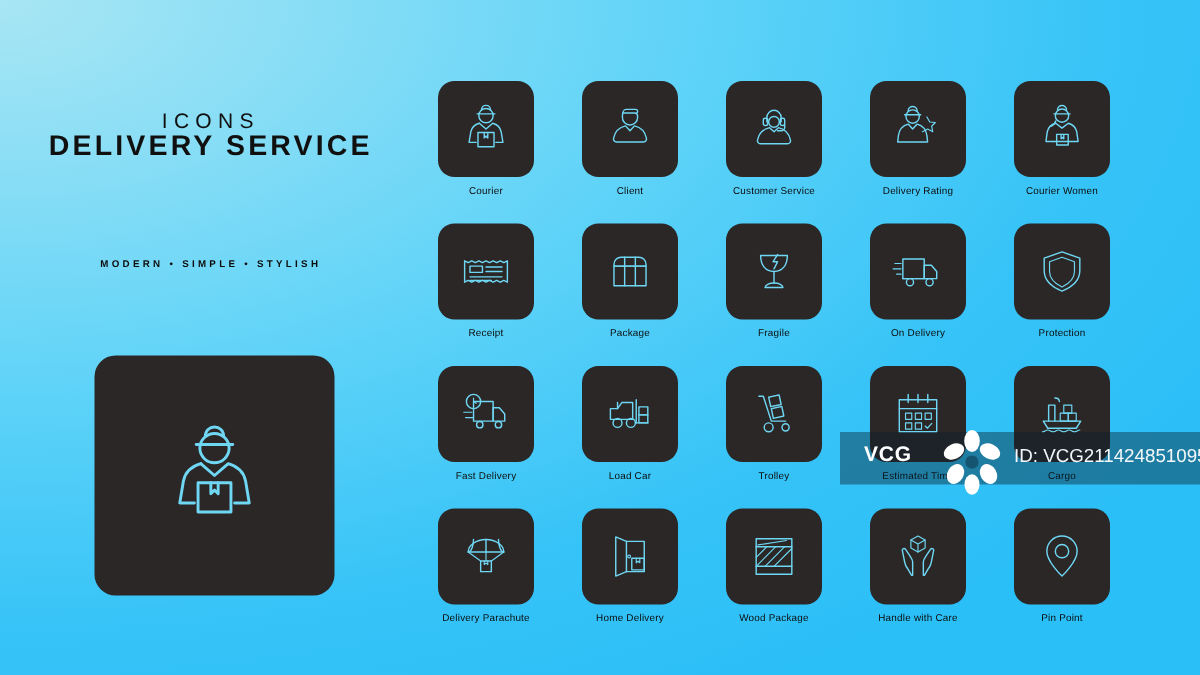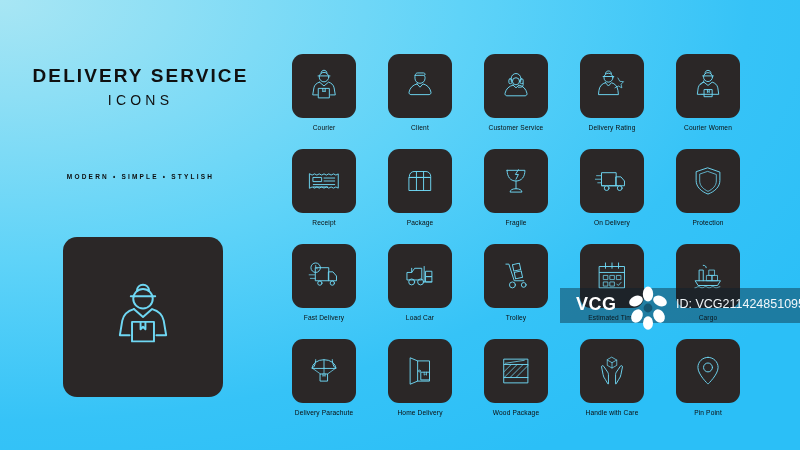--- a/index.html
+++ b/index.html
@@ -53,39 +53,39 @@
   .ico{fill:none;stroke:#6FD7F3;stroke-width:1.6;stroke-linecap:round;stroke-linejoin:round;}
   .ico-thin{fill:none;stroke:#6FD7F3;stroke-width:1.3;stroke-linecap:round;stroke-linejoin:round;}
 
   
   #watermark-band{
     position:absolute;left:560px;top:288px;width:240px;height:35px;
     background:rgba(10,30,45,.42);
   }
   #wm-logo{
     position:absolute;left:576px;top:295px;
-    font-size:18px;font-weight:bold;letter-spacing:.5px;color:#ffffff;
+    font-size:14px;font-weight:bold;letter-spacing:.5px;color:#ffffff;
     line-height:1;
   }
   #wm-splash{position:absolute;left:626px;top:286px;width:44px;height:44px;}
   #wm-id{
     position:absolute;left:676px;top:298px;
     font-size:12.5px;color:#f2f7fa;white-space:nowrap;line-height:1;
   }
 </style>
 </head>
 <body>
 
 <div id="canvas">
 
   <div id="left-panel">
 
     <div id="title-block">
+      <div id="title-sub">ICONS</div>
       <div id="title-main">DELIVERY SERVICE</div>
-      <div id="title-sub">ICONS</div>
     </div>
 
     <div id="tagline">MODERN  •  SIMPLE  •  STYLISH</div>
 
     <div id="feature-tile">
       <svg viewBox="0 0 64 64">
         <circle class="ico" cx="32" cy="17" r="8"></circle>
         <path class="ico" d="M22 15h20"></path>
         <path class="ico" d="M27 10.5c0-3 2.3-5 5-5s5 2 5 5"></path>
         <path class="ico" d="M24.5 25.5 32 32l7.5-6.5c5 1.4 8.5 4.6 9.5 9.5l2 12h-8"></path>

